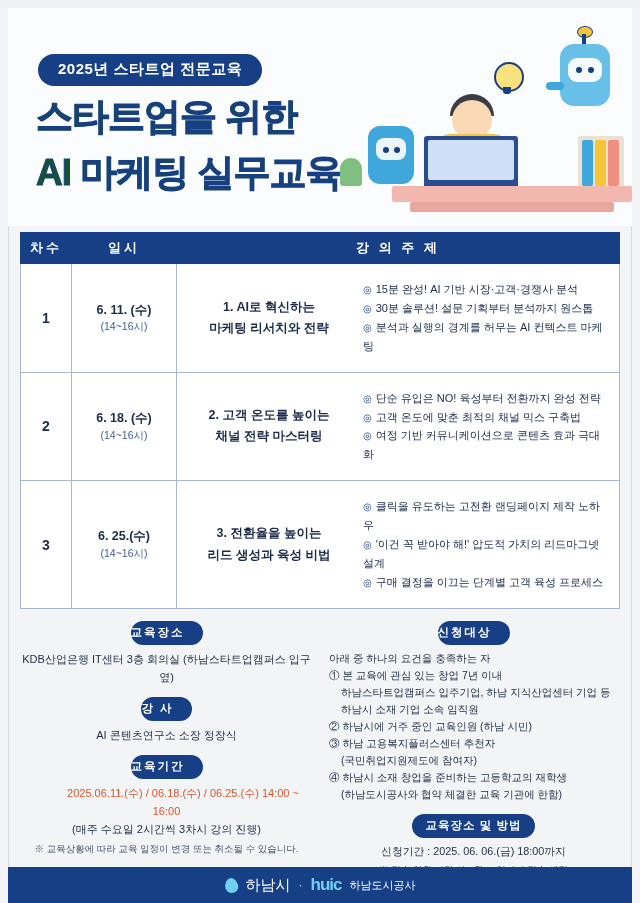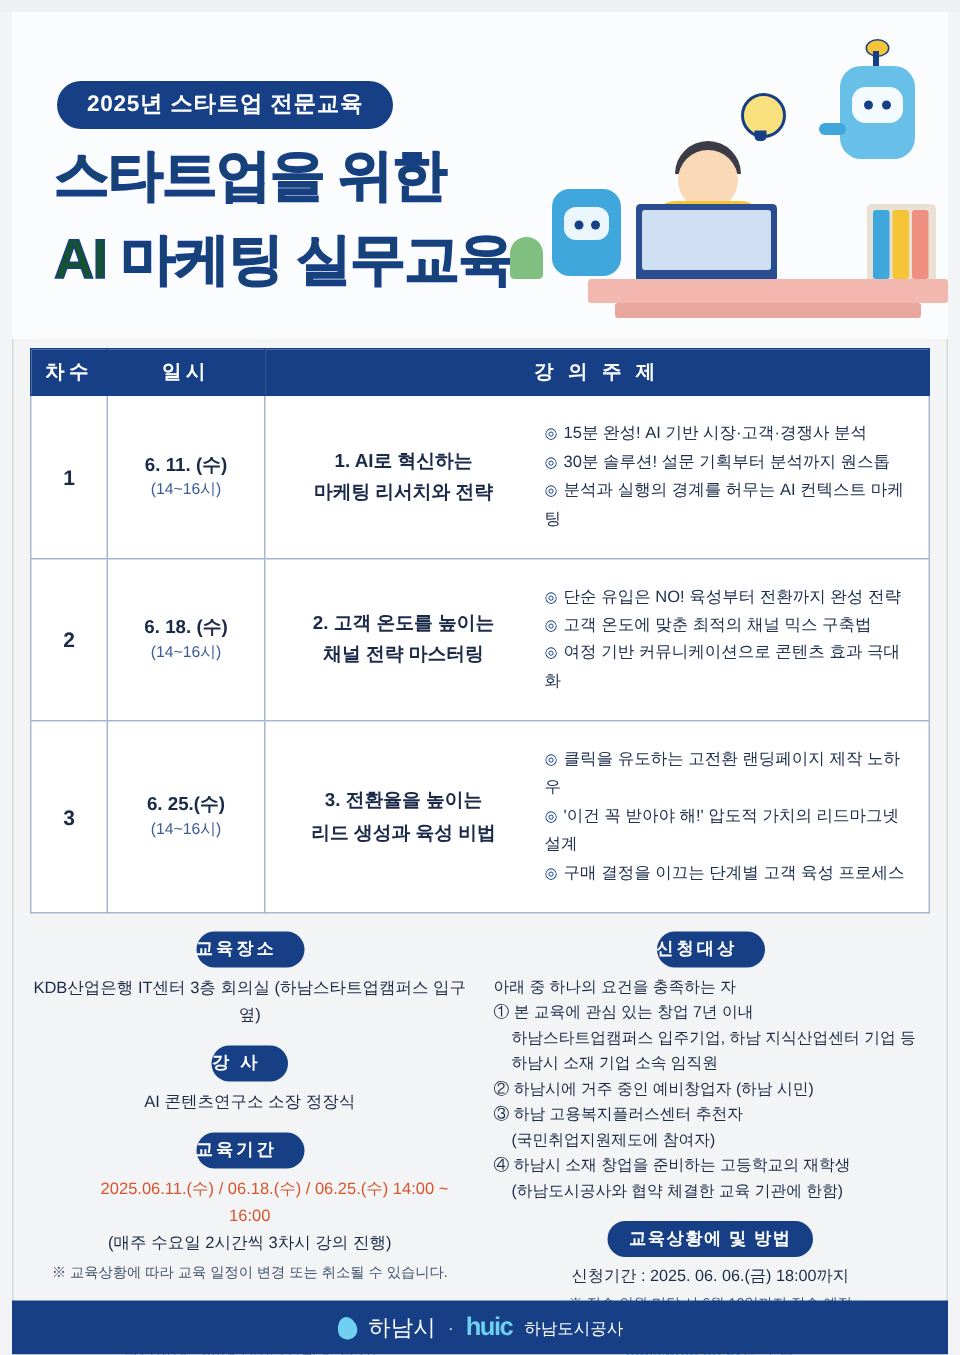--- a/index.html
+++ b/index.html
@@ -303,30 +303,30 @@
 
     <div class="col">
 
       <div class="blk">
         <div class="pill">신청대상</div>
         <div class="target-list">
           <div>아래 중 하나의 요건을 충족하는 자</div>
           <div>① 본 교육에 관심 있는 창업 7년 이내</div>
           <span class="sub">하남스타트업캠퍼스 입주기업, 하남 지식산업센터 기업 등</span>
           <span class="sub">하남시 소재 기업 소속 임직원</span>
-          <div>② 하남시에 거주 중인 예비창업자 (하남 시민)</div>
+          <div>② 하남시에 거주 중인 교육인원 (하남 시민)</div>
           <div>③ 하남 고용복지플러스센터 추천자</div>
           <span class="sub">(국민취업지원제도에 참여자)</span>
           <div>④ 하남시 소재 창업을 준비하는 고등학교의 재학생</div>
           <span class="sub">(하남도시공사와 협약 체결한 교육 기관에 한함)</span>
         </div>
       </div>
 
       <div class="blk apply">
-        <div class="pill wide">교육상황에 및 방법</div>
+        <div class="pill wide">교육장소 및 방법</div>
         <div class="body">
           <span>신청기간 :  2025. 06. 06.(금) 18:00까지</span><br>
           <span class="note">※ 접수 인원 미달 시 6월 10일까지 접수 예정</span><br>
           <span>신청방법 : 제출서류(날인 포함)를 이메일</span><br>
           <span class="mail">jch@huic.co.kr</span><span>로 송부</span><br>
           <br>
           
         </div>
       </div>
 

